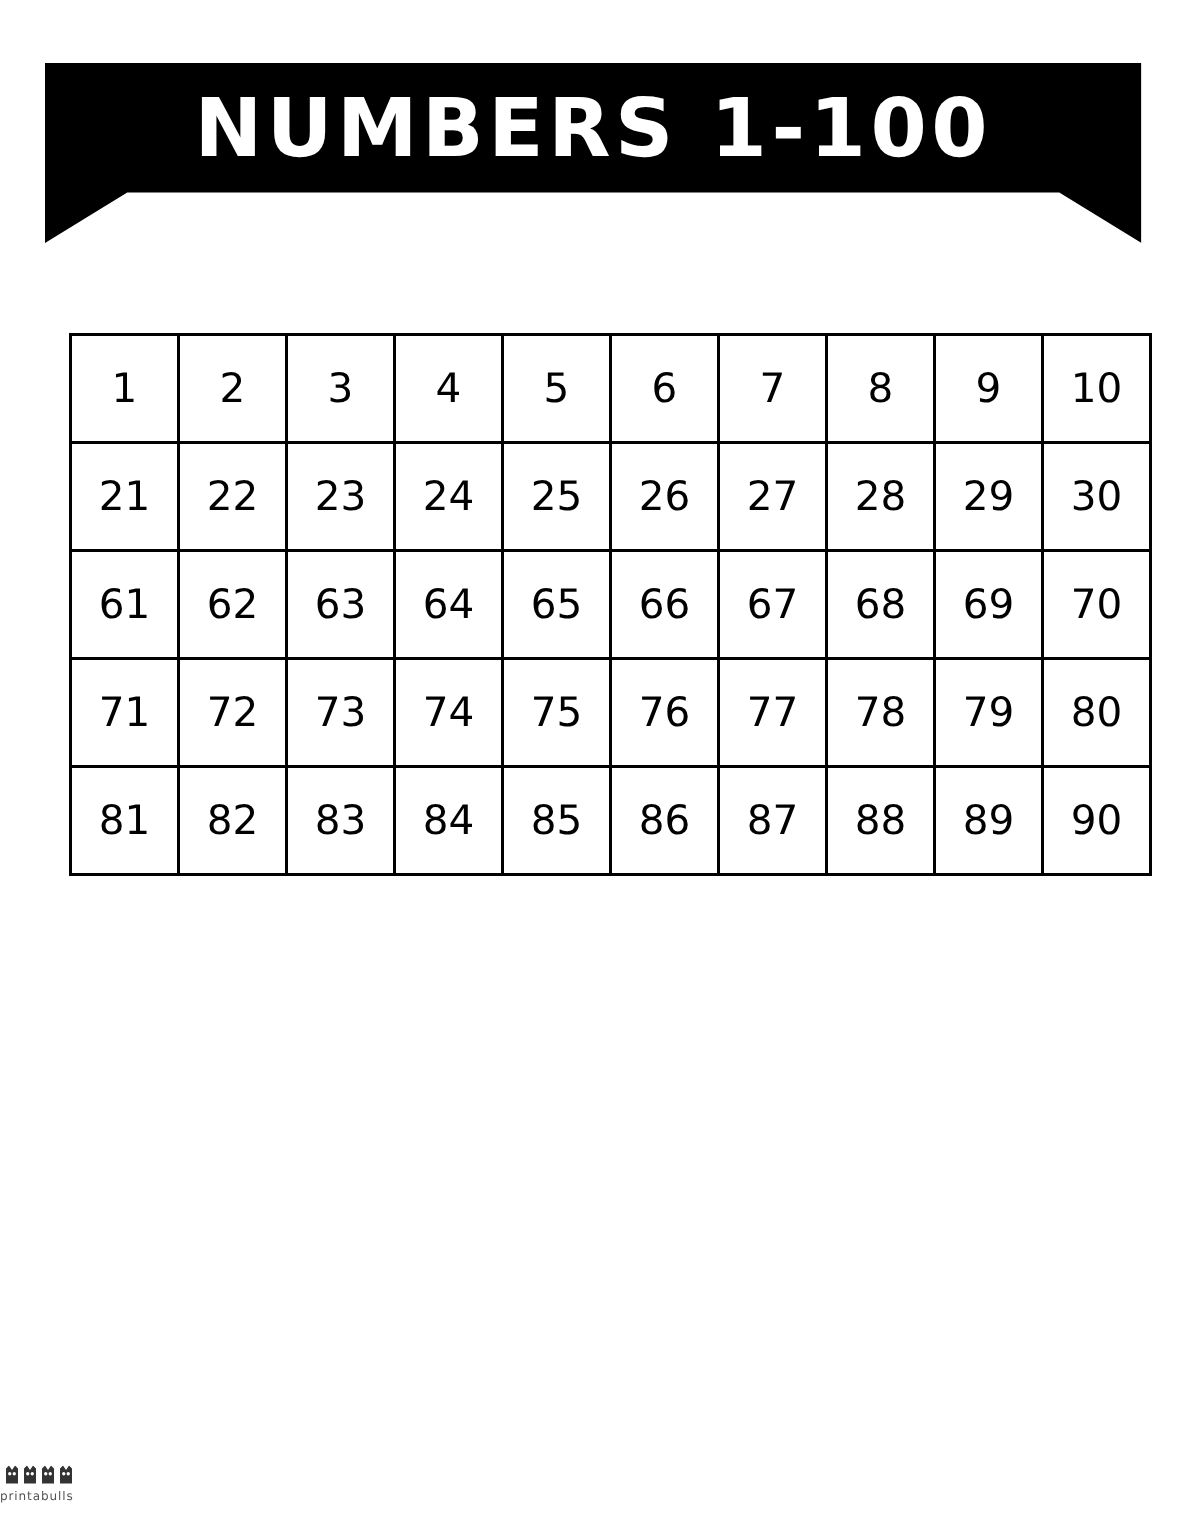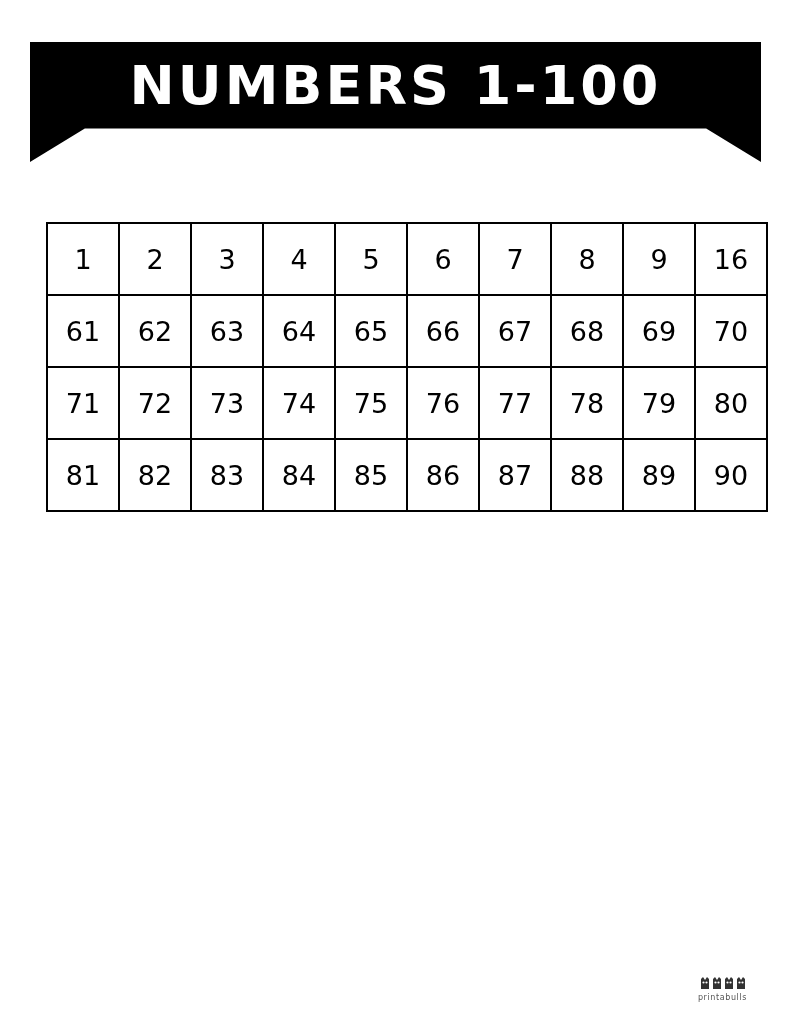--- a/index.html
+++ b/index.html
@@ -86,21 +86,20 @@
     line-height: 1;
   }
 
   
   .footer {
     position: absolute;
     left: 0;
     right: 0;
     bottom: 22px;
     display: flex;
-    justify-content: flex-end;
     padding-right: 44px;
     align-items: center;
   }
   .logo {
     display: flex;
     flex-direction: column;
     align-items: center;
     line-height: 1;
   }
   .logo-mark {
@@ -135,21 +134,33 @@
         <tr>
           <td>1</td>
           <td>2</td>
           <td>3</td>
           <td>4</td>
           <td>5</td>
           <td>6</td>
           <td>7</td>
           <td>8</td>
           <td>9</td>
-          <td>16</td>
+          <td>10</td>
+        </tr>
+        <tr>
+          <td>21</td>
+          <td>22</td>
+          <td>23</td>
+          <td>24</td>
+          <td>25</td>
+          <td>26</td>
+          <td>27</td>
+          <td>28</td>
+          <td>29</td>
+          <td>30</td>
         </tr>
         <tr>
           <td>61</td>
           <td>62</td>
           <td>63</td>
           <td>64</td>
           <td>65</td>
           <td>66</td>
           <td>67</td>
           <td>68</td>

